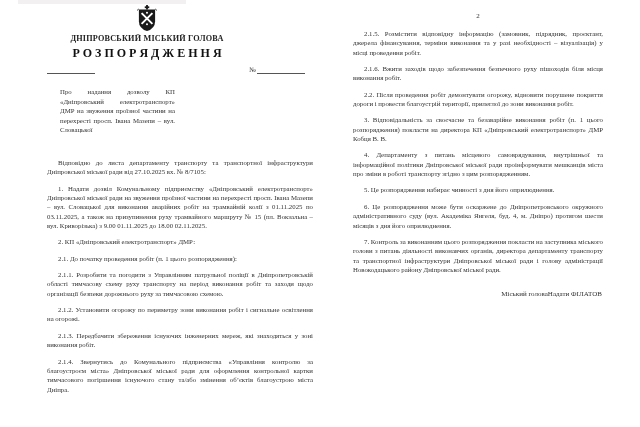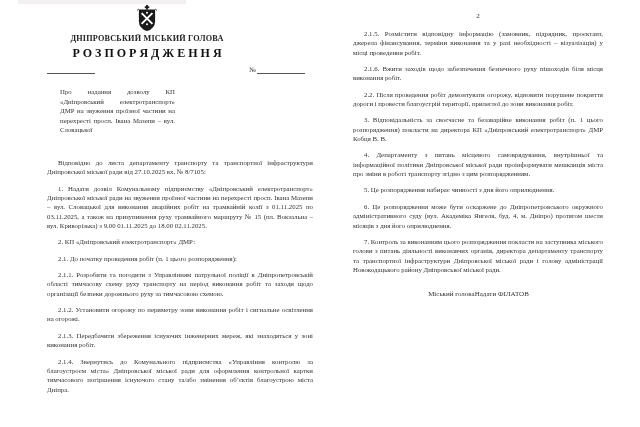--- a/index.html
+++ b/index.html
@@ -33,21 +33,21 @@
   #body1{top:158px;left:47px;width:266px;}
   #body2{top:29px;left:33px;width:250px;}
   .body-text p{
     font-size:6.8px;line-height:9.35px;
     text-align:justify;text-indent:11px;
     margin:0 0 7px 0;color:#333;
   }
 
   .page-num{position:absolute;top:12px;left:0;width:316px;text-align:center;font-size:7px;color:#333;}
 
-  .signature{position:absolute;top:290px;left:35px;width:247px;display:flex;justify-content:center;font-size:7px;color:#333;}
+  .signature{position:absolute;top:290px;left:35px;width:247px;display:flex;justify-content:flex-end;font-size:7px;color:#333;}
 </style>
 </head>
 <body>
 
 <div class="scan-artifact"></div>
 
 <div class="page" id="page1">
   <div class="p1-header">
     <svg class="emblem" width="22" height="27" viewBox="0 0 24 30">
       <rect x="11" y="0" width="2" height="5" fill="#1a1a1a"></rect>

